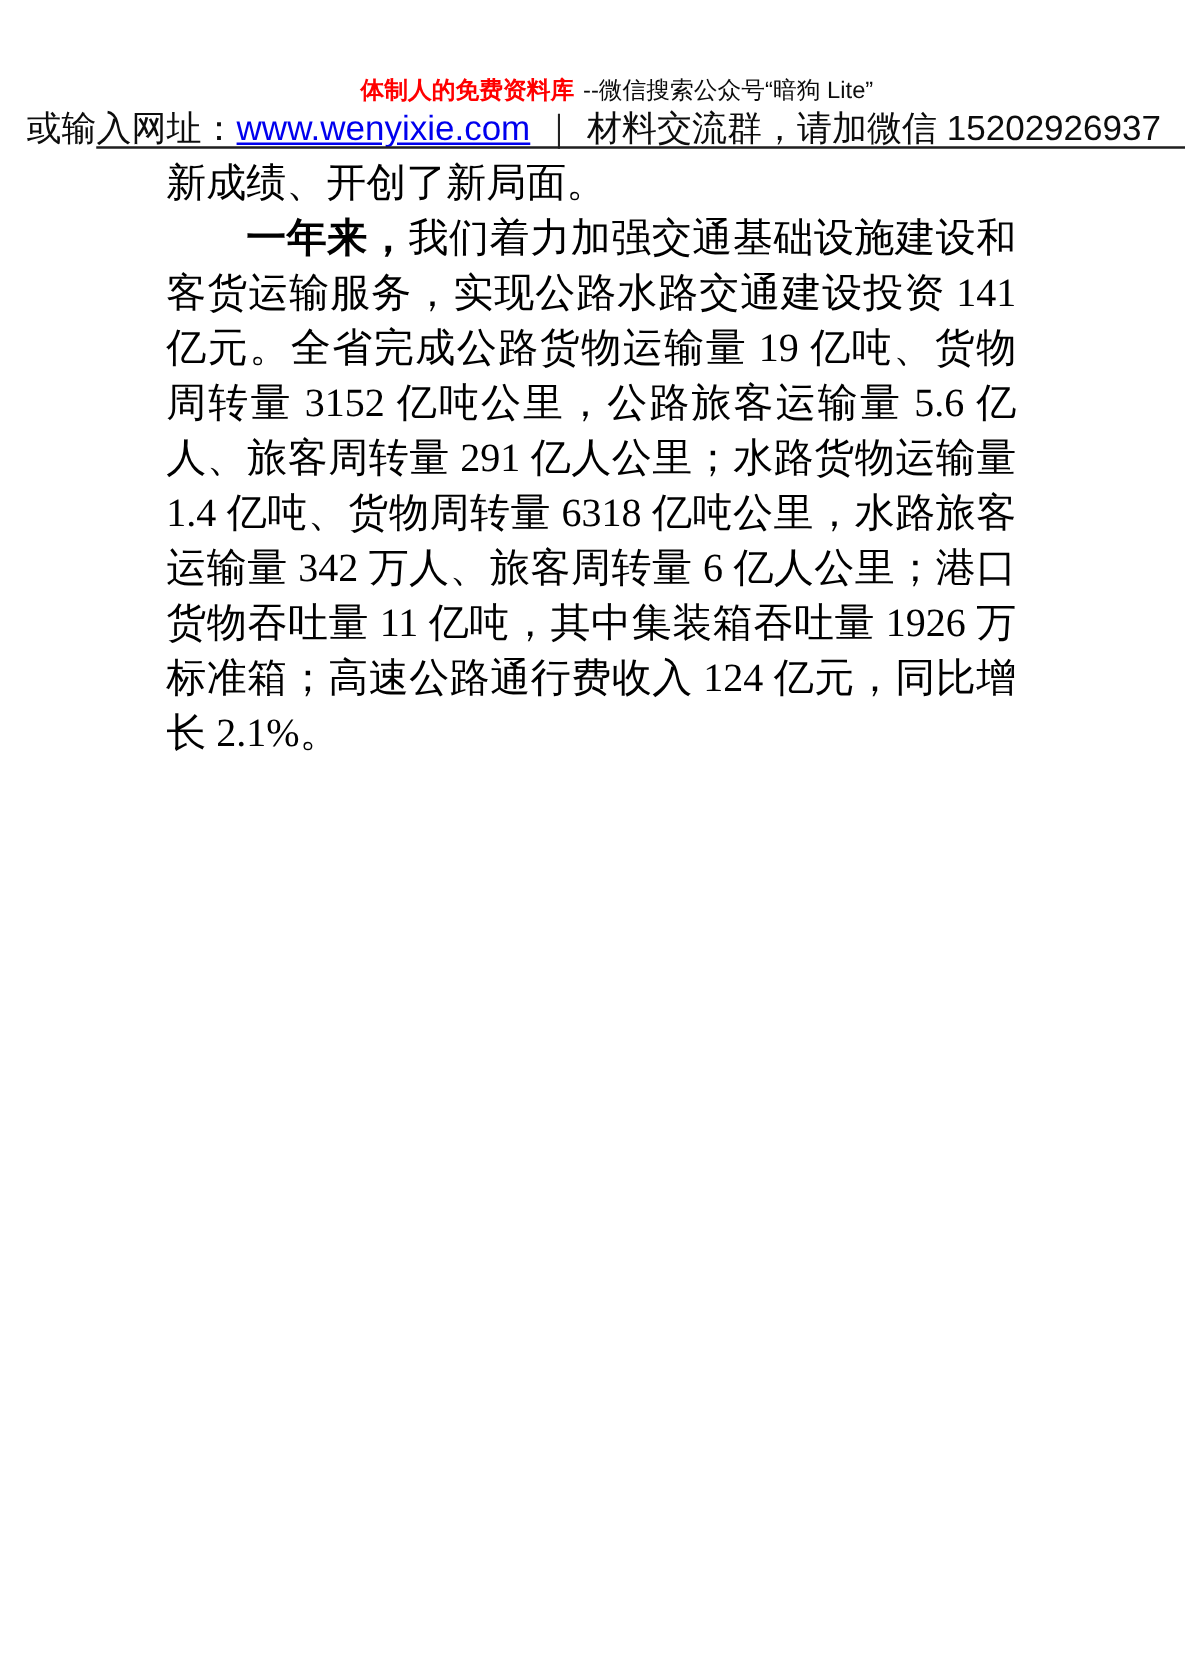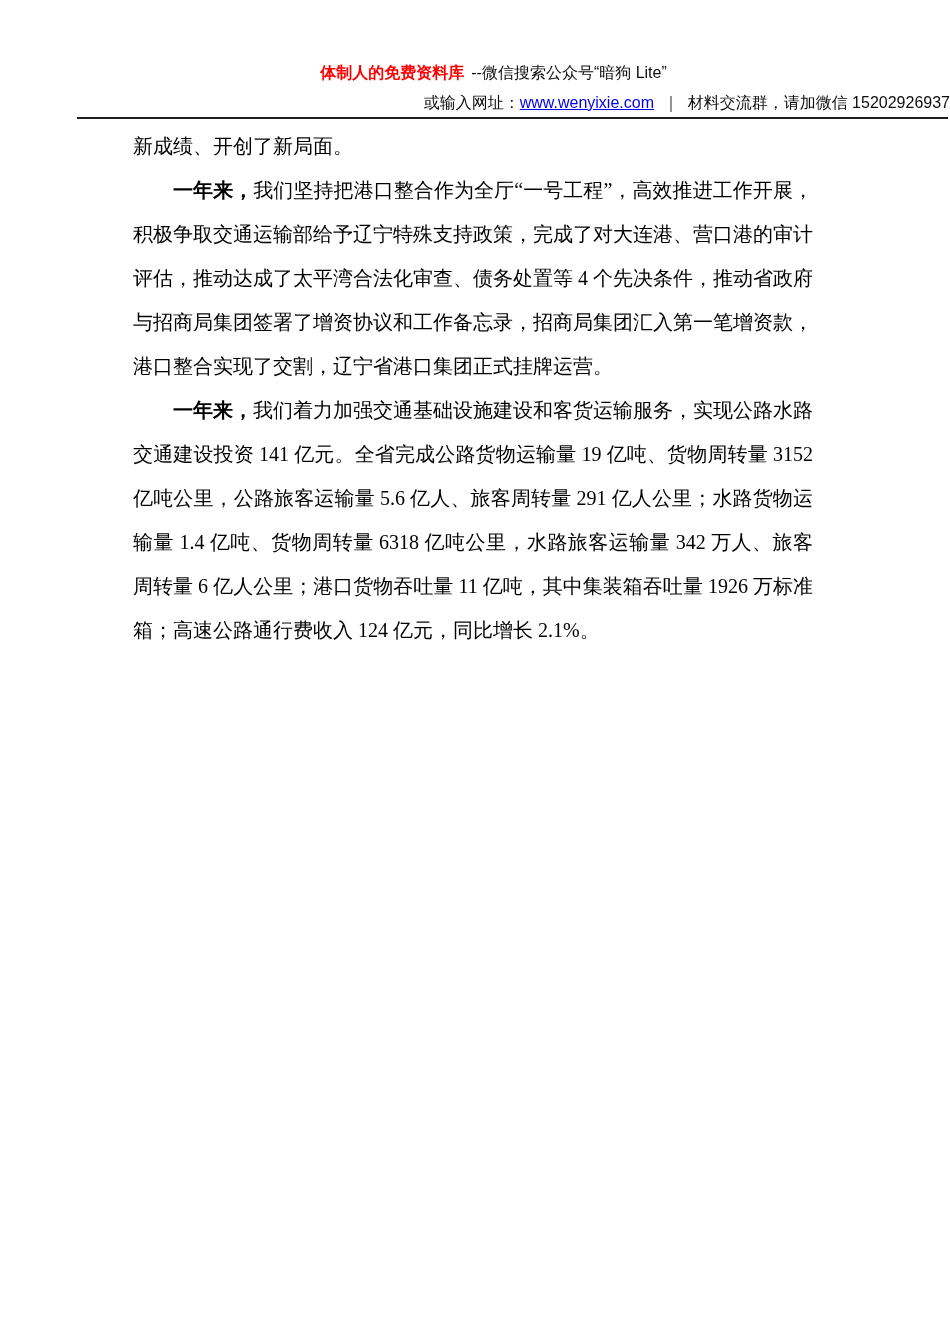--- a/index.html
+++ b/index.html
@@ -16,24 +16,24 @@
   
   .doc-header {
     position: absolute;
     top: 58px;
     left: 0;
     width: 100%;
     text-align: center;
     font-family: "Liberation Sans", sans-serif;
     color: #0d0d0d;
   }
-  .h-line1 { font-size: 16px; line-height: 30px; padding-left: 37px; }
+  .h-line1 { font-size: 19px; line-height: 30px; padding-left: 37px; }
   .brand   { color: #ff0000; font-weight: bold; }
   .tagline { margin-left: 7px; font-weight: 500; }
-  .h-line2 { font-size: 16px; line-height: 29px; text-align: right; }
+  .h-line2 { font-size: 28px; line-height: 29px; }
   .link {
     color: #0000ee;
     text-decoration: underline;
     cursor: pointer;
     font-weight: 500;
   }
   .pipe { margin: 0 9px; color: #222; }
 
   .rule {
     position: absolute;
@@ -43,21 +43,21 @@
     height: 2px;
     background: #1f1f1f;
   }
 
   
   .content {
     position: absolute;
     top: 124px;
     left: 133px;
     width: 680px;
-    font-size: 20px;
+    font-size: 32px;
     line-height: 44px;
     text-align: justify;
     text-justify: inter-ideograph;
     color: #000000;
   }
   .content p { margin: 0; }
   .content p.indent { text-indent: 2em; }
   .lead { font-weight: bold; }
 </style>
 </head>
@@ -74,20 +74,17 @@
     </div>
   </header>
 
   <div class="rule"></div>
 
   <main class="content">
     <p class="para">
       <span class="lead"></span><span>新成绩、开创了新局面。</span>
     </p>
     <p class="para indent">
-      <span class="lead">一年来，</span><span>我们坚持把港口整合作为全厅“一号工程”，高效推进工作开展，积极争取交通运输部给予辽宁特殊支持政策，完成了对大连港、营口港的审计评估，推动达成了太平湾合法化审查、债务处置等 4 个先决条件，推动省政府与招商局集团签署了增资协议和工作备忘录，招商局集团汇入第一笔增资款，港口整合实现了交割，辽宁省港口集团正式挂牌运营。</span>
-    </p>
-    <p class="para indent">
       <span class="lead">一年来，</span><span>我们着力加强交通基础设施建设和客货运输服务，实现公路水路交通建设投资 141 亿元。全省完成公路货物运输量 19 亿吨、货物周转量 3152 亿吨公里，公路旅客运输量 5.6 亿人、旅客周转量 291 亿人公里；水路货物运输量 1.4 亿吨、货物周转量 6318 亿吨公里，水路旅客运输量 342 万人、旅客周转量 6 亿人公里；港口货物吞吐量 11 亿吨，其中集装箱吞吐量 1926 万标准箱；高速公路通行费收入 124 亿元，同比增长 2.1%。</span>
     </p>
   </main>
 
 </div>
 
 </body></html>

